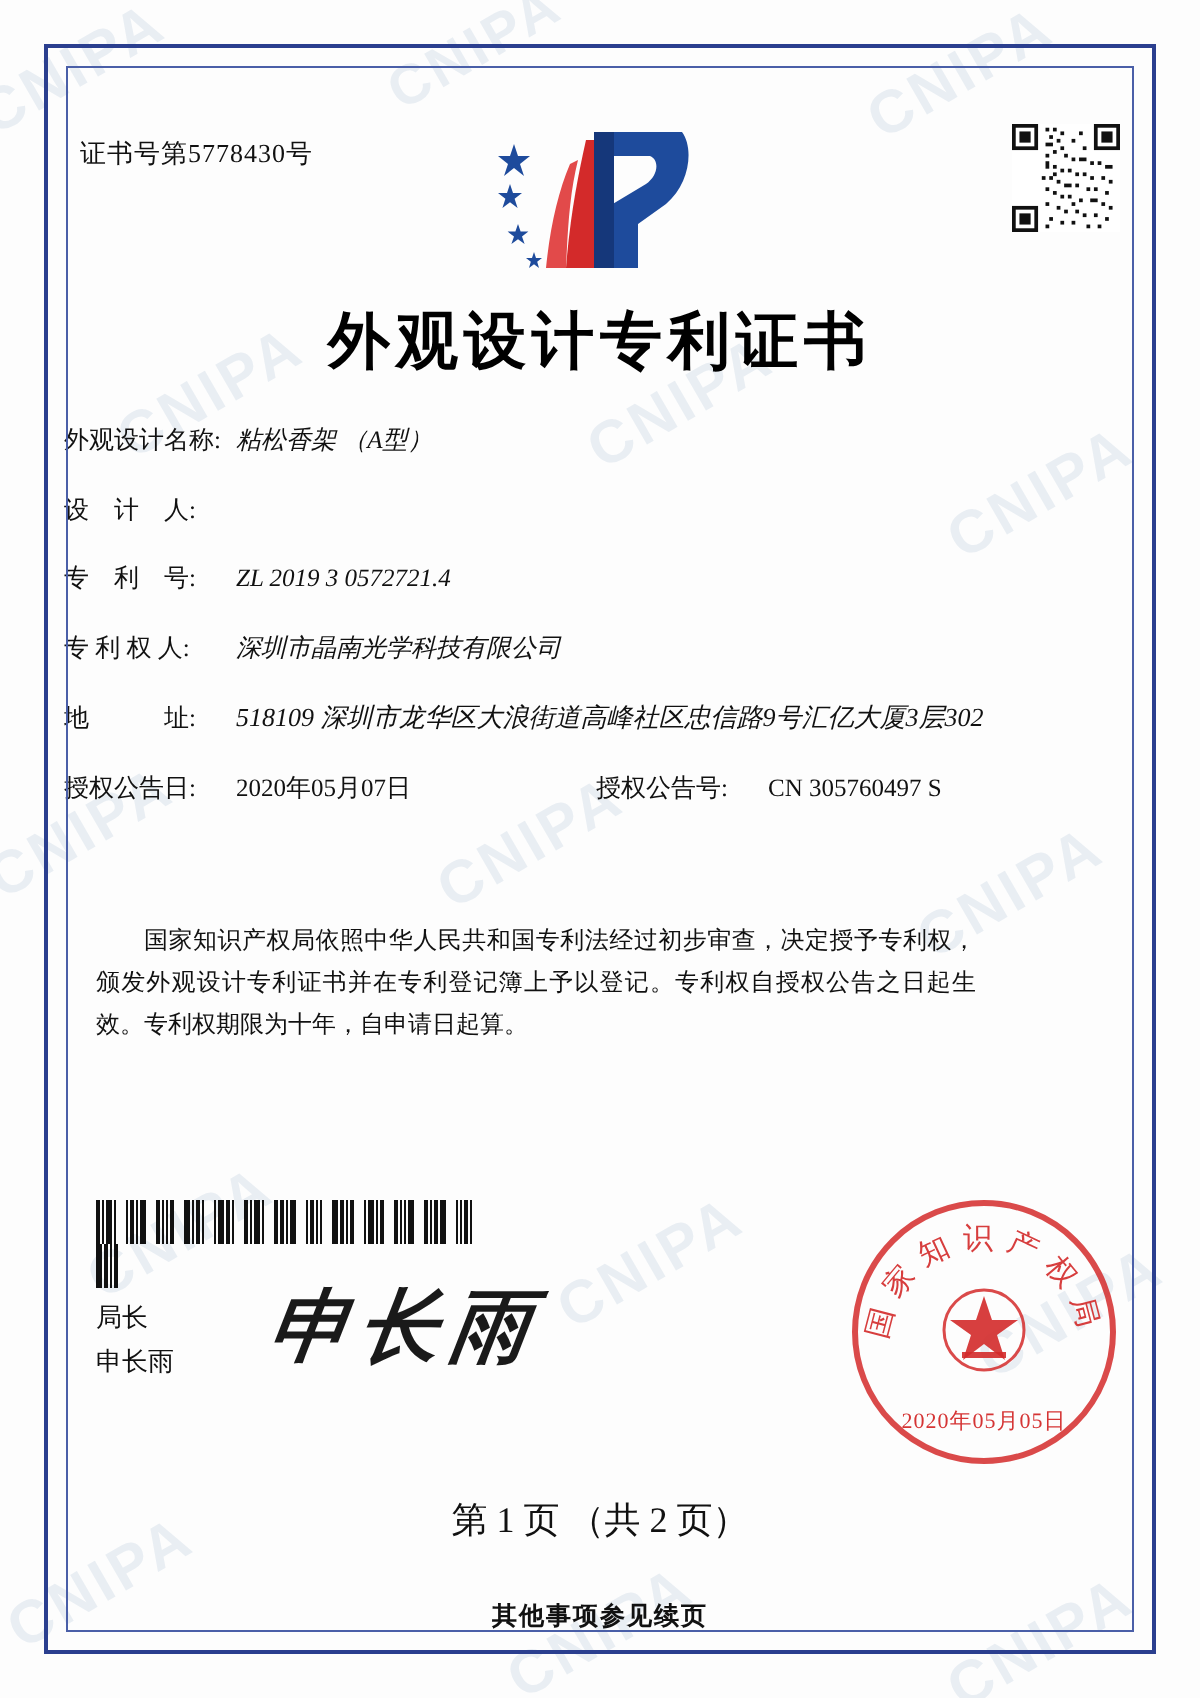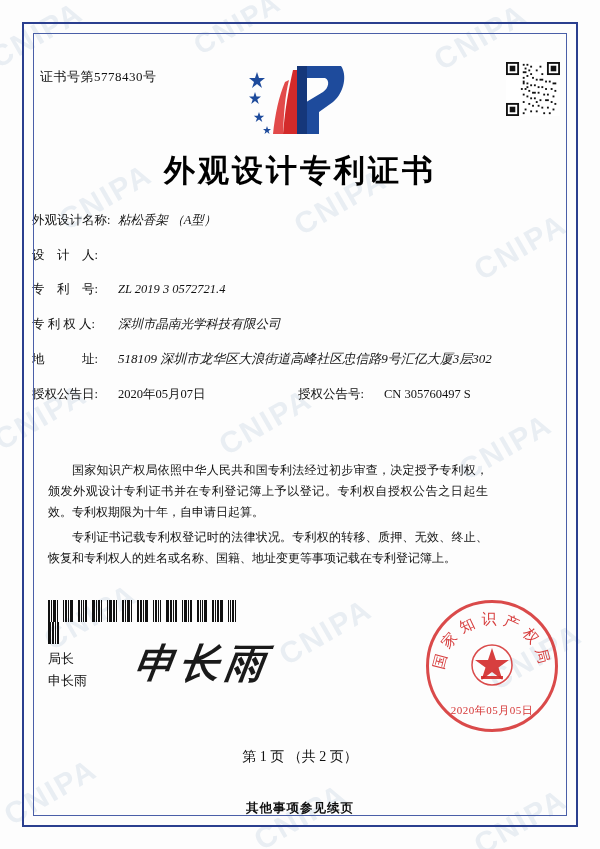--- a/index.html
+++ b/index.html
@@ -243,21 +243,21 @@
     transform: translateX(-50%);
     width: 46px;
     height: 46px;
   }
 
   .page-number {
     position: absolute;
     left: 0; right: 0;
     top: 748px;
     text-align: center;
-    font-size: 14px;
+    font-size: 18px;
     color: #111;
   }
 
   .footer-note {
     position: absolute;
     left: 0; right: 0;
     top: 800px;
     text-align: center;
     font-size: 12.5px;
     font-weight: bold;
@@ -408,21 +408,20 @@
         <div class="field-label">授权公告日:</div>
         <div class="v1">2020年05月07日</div>
         <div class="l2">授权公告号:</div>
         <div class="v2">CN 305760497 S</div>
       </div>
     </div>
   </div>
 
   <div class="paragraphs">
     <p>国家知识产权局依照中华人民共和国专利法经过初步审查，决定授予专利权，颁发外观设计专利证书并在专利登记簿上予以登记。专利权自授权公告之日起生效。专利权期限为十年，自申请日起算。</p>
-    <p>专利证书记载专利权登记时的法律状况。专利权的转移、质押、无效、终止、恢复和专利权人的姓名或名称、国籍、地址变更等事项记载在专利登记簿上。</p>
   </div>
 
   <div class="barcode">
     <span style="width:2px"></span><span style="width:1px"></span><span style="width:3px"></span><span style="width:1px"></span>
     <span style="width:1px"></span><span style="width:2px"></span><span style="width:1px"></span><span style="width:3px"></span>
     <span style="width:2px"></span><span style="width:1px"></span><span style="width:1px"></span><span style="width:2px"></span>
     <span style="width:3px"></span><span style="width:1px"></span><span style="width:2px"></span><span style="width:1px"></span>
     <span style="width:1px"></span><span style="width:3px"></span><span style="width:2px"></span><span style="width:1px"></span>
     <span style="width:2px"></span><span style="width:1px"></span><span style="width:3px"></span><span style="width:1px"></span>
     <span style="width:2px"></span><span style="width:2px"></span><span style="width:1px"></span><span style="width:3px"></span>

